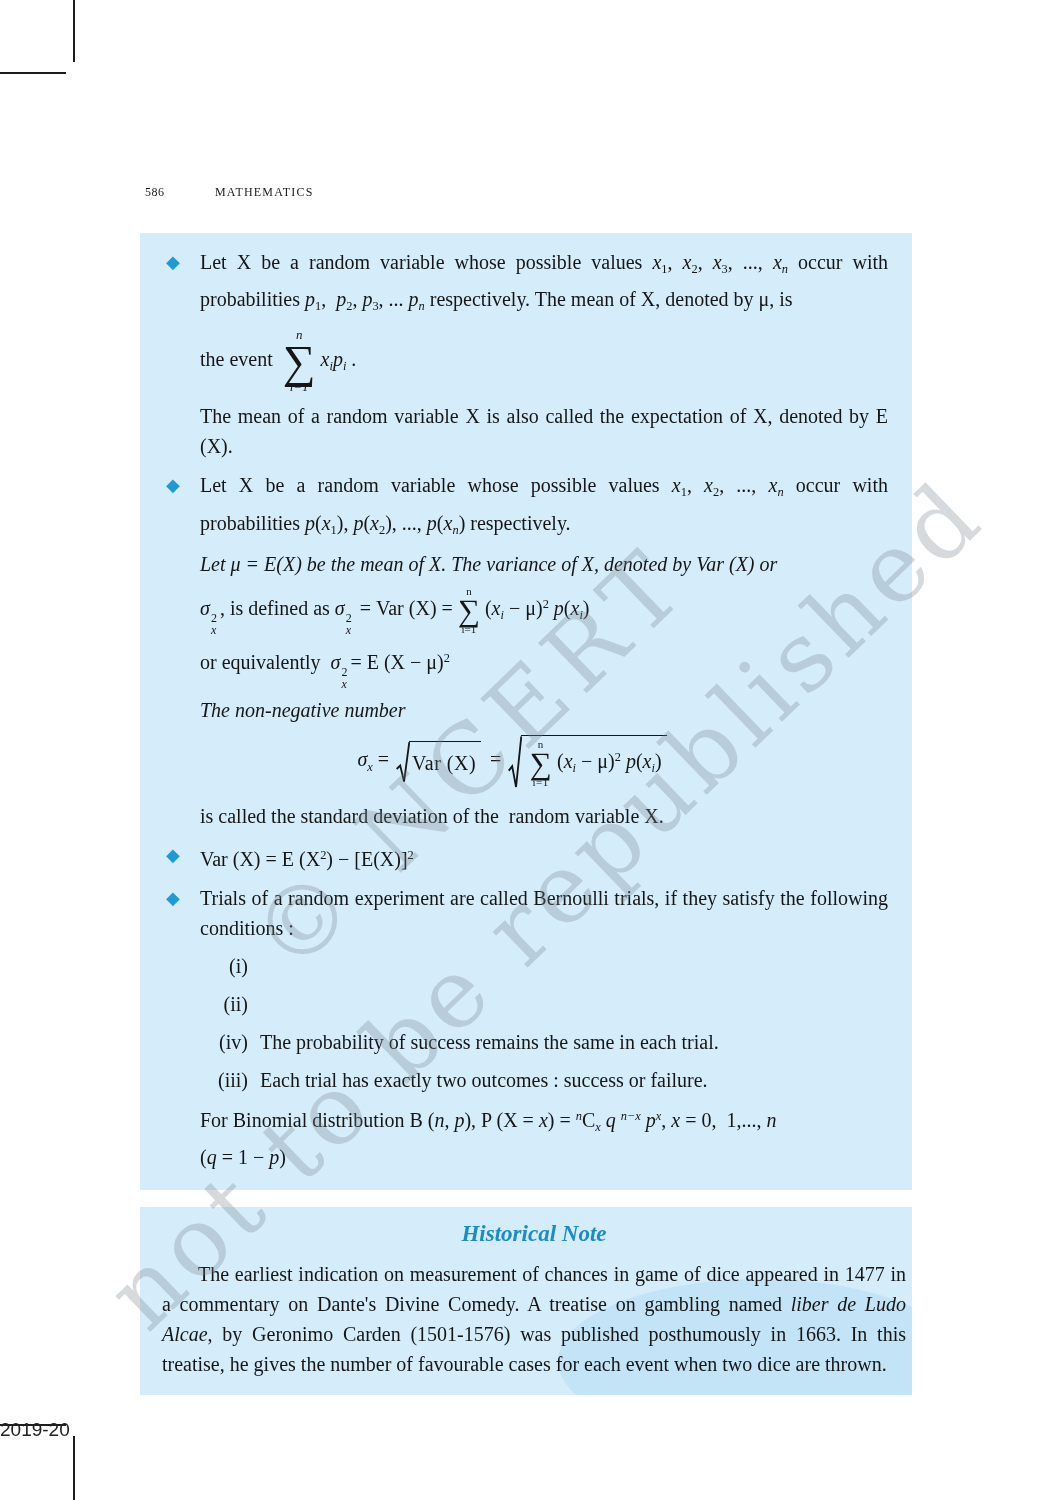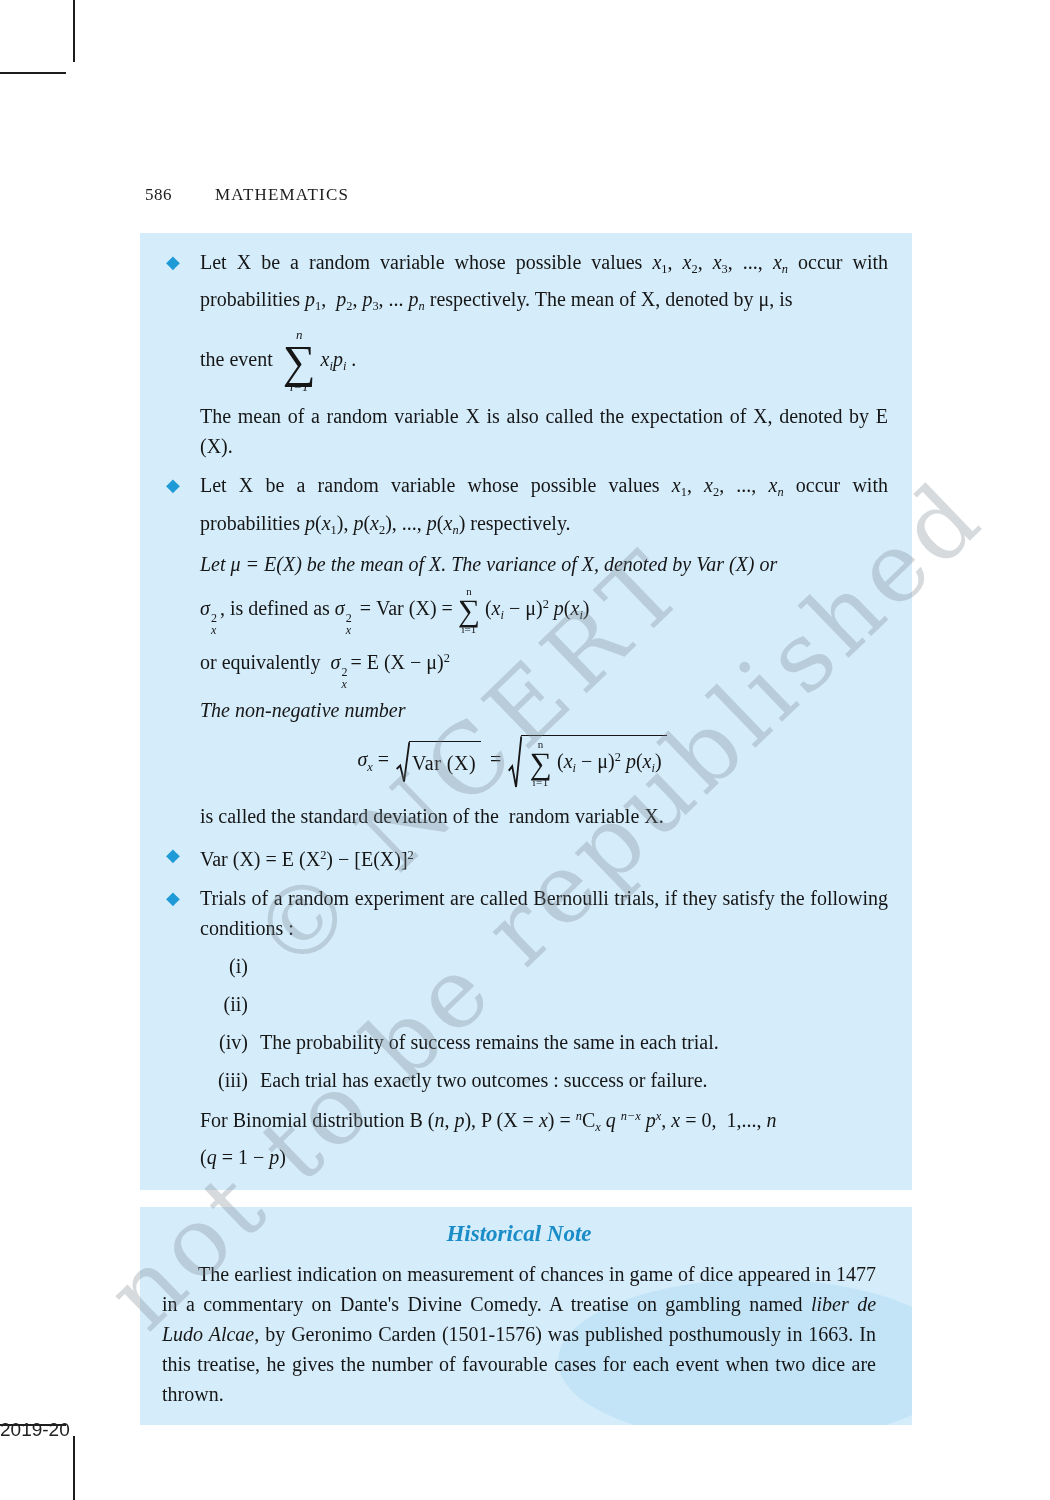--- a/index.html
+++ b/index.html
@@ -15,30 +15,30 @@
   .page { position:relative; width:1050px; height:1500px; }
 
   
   .cm { position:absolute; background:#1c1c1c; }
   .cm-tl-v { left:73px; top:0; width:2px; height:62px; }
   .cm-tl-h { left:0; top:72px; width:66px; height:2px; }
   .cm-bl-h { left:0; top:1424px; width:66px; height:2px; }
   .cm-bl-v { left:73px; top:1436px; width:2px; height:64px; }
 
   
-  .header { position:absolute; left:145px; top:185px; font-size:17px; color:#1c1c1c; }
+  .header { position:absolute; left:145px; top:185px; font-size:12px; color:#1c1c1c; }
   .header .num { display:inline-block; width:70px; letter-spacing:0.5px; }
   .header .title { letter-spacing:1.2px; }
 
   
   .content { position:absolute; left:140px; top:233px; width:772px; z-index:2; }
 
   .bluebox { background:#d5ecfa; width:772px; }
   .box1 { padding:14px 24px 18px 0; }
-  .box2 { margin-top:17px; position:relative; overflow:hidden; padding:12px 36px 16px 22px; }
+  .box2 { margin-top:17px; position:relative; overflow:hidden; padding:12px 6px 16px 22px; }
   .circle { position:absolute; left:418px; top:72px; width:404px; height:164px;
             border-radius:50%; background:#c3e4f7; z-index:0; }
 
   p { margin:0; font-size:20px; line-height:30px; }
   .justify { text-align:justify; }
   .psp { margin-top:4px;font-style:italic; }
 
   .bullet { display:flex; margin-top:9px; }
   .bullet:first-child { margin-top:0; }
   .dia { flex:0 0 auto; width:20px; margin-left:26px; margin-right:14px;

